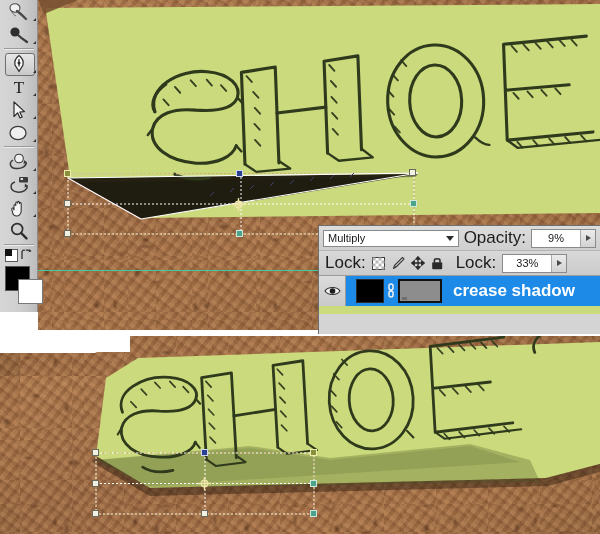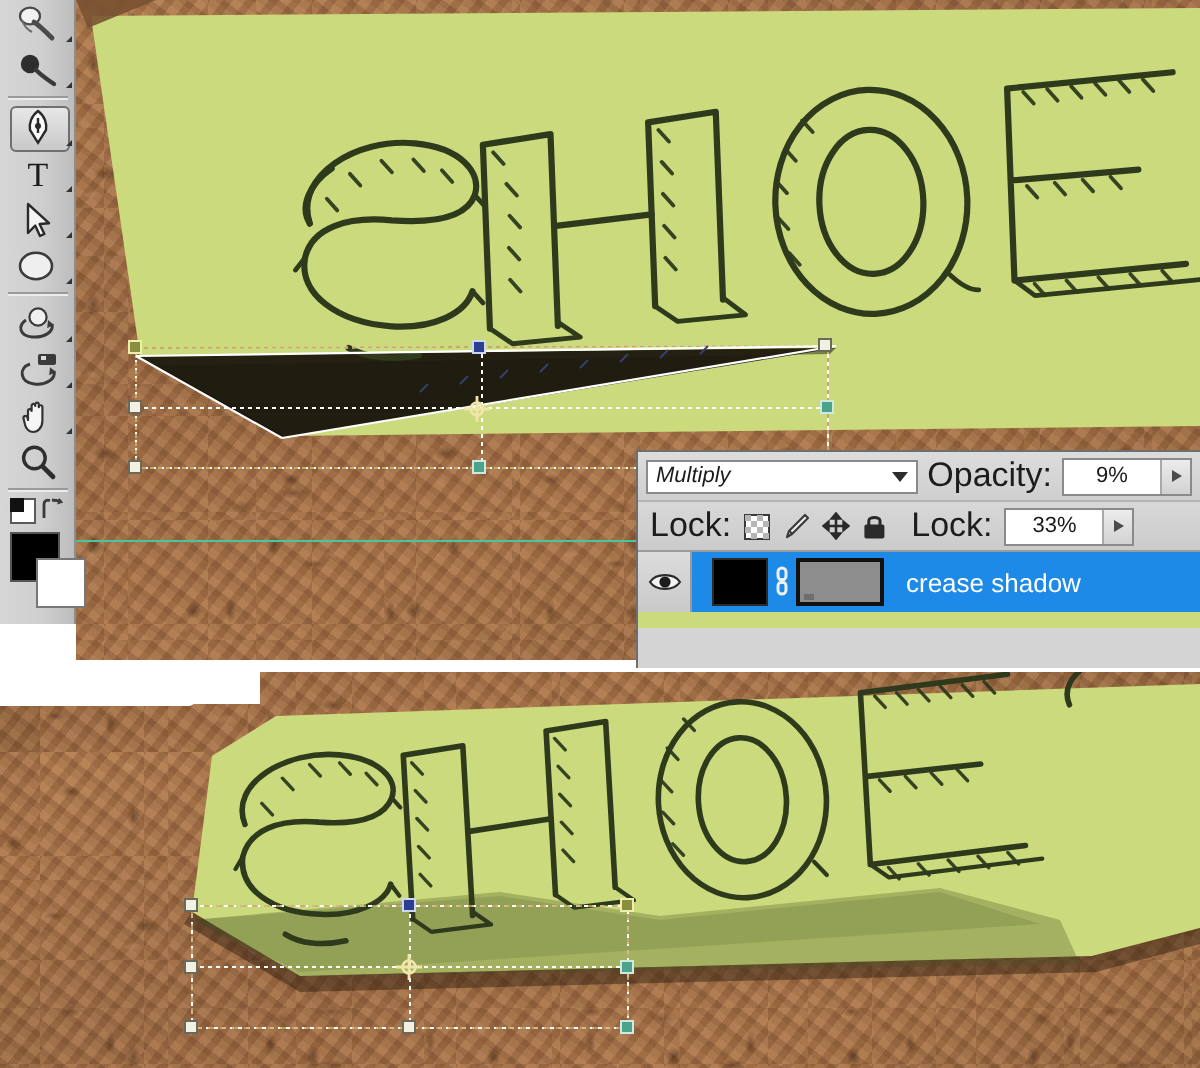--- a/index.html
+++ b/index.html
@@ -69,21 +69,21 @@
   #tabstrip{height:22px;background:linear-gradient(180deg,#5e5e5e,#4e4e4e);display:flex;align-items:flex-end;}
   .tab{height:18px;line-height:18px;padding:0 9px;font-size:10.5px;font-weight:bold;letter-spacing:.2px;
        color:#1f1f1f;background:linear-gradient(180deg,#b4b4b4,#9b9b9b);
        border-right:1px solid #555;box-sizing:border-box;white-space:nowrap;}
   .tab.active{background:linear-gradient(180deg,#e2e2e2,#d2d2d2);color:#111;}
   #tabfill{flex:1;height:18px;background:linear-gradient(180deg,#6a6a6a,#5a5a5a);}
 
   #blendrow{height:24px;display:flex;align-items:center;padding:0 4px;gap:5px;
     background:linear-gradient(180deg,#dcdcdc,#cfcfcf);border-bottom:1px solid #b4b4b4;}
   #blendsel{width:152px;height:17px;background:#fff;border:1px solid #8a8a8a;
-    display:flex;align-items:center;padding:0 4px;box-sizing:border-box;font-size:11px;position:relative;font-style:italic;}
+    display:flex;align-items:center;padding:0 4px;box-sizing:border-box;font-size:11px;position:relative;}
   #blendsel .cap{flex:1;}
   #blendsel .arrow{width:0;height:0;border-left:4px solid transparent;border-right:4px solid transparent;border-top:5px solid #2c2c2c;}
   .lbl{font-size:17px;color:#1c1c1c;}
   .numfield{display:flex;align-items:stretch;height:17px;border:1px solid #8a8a8a;background:#fff;}
   .numfield .val{min-width:38px;padding:0 5px;display:flex;align-items:center;justify-content:center;font-size:11px;}
   .numfield .stp{width:14px;border-left:1px solid #a9a9a9;background:linear-gradient(180deg,#ececec,#d2d2d2);
     display:flex;align-items:center;justify-content:center;}
   .numfield .stp:after{content:"";width:0;height:0;border-top:3.5px solid transparent;border-bottom:3.5px solid transparent;border-left:5px solid #4a4a4a;}
 
   #lockrow{height:24px;display:flex;align-items:center;padding:0 6px;gap:6px;
@@ -91,21 +91,21 @@
   #lockrow .spacer{flex:1;}
   .lockicon{width:15px;height:15px;display:flex;align-items:center;justify-content:center;}
 
   #layerrow{height:30px;display:flex;align-items:center;background:#1d8ae8;position:relative;}
   #eyecell{width:26px;height:30px;background:linear-gradient(180deg,#dcdcdc,#c9c9c9);
     border-right:1px solid #9a9a9a;display:flex;align-items:center;justify-content:center;}
   #thumb1{width:26px;height:22px;background:#000;margin-left:10px;border:1px solid #2a2a2a;}
   #linkicon{width:14px;height:22px;display:flex;align-items:center;justify-content:center;}
   #thumb2{width:44px;height:24px;background:#8d8d8d;border:2px solid #111;box-sizing:border-box;position:relative;overflow:hidden;}
   #thumb2:after{content:"";position:absolute;left:2px;bottom:1px;width:5px;height:3px;background:#6e6e6e;}
-  #layername{margin-left:11px;color:#fff;font-size:13px;font-weight:normal;}
+  #layername{margin-left:11px;color:#fff;font-size:17px;font-weight:bold;}
   #belowrow{position:absolute;left:0;top:30px;width:282px;height:8px;background:#cada7c;}
 
   
   .handle{position:absolute;width:7px;height:7px;box-sizing:border-box;border:1px solid #ffffff;}
   .h-olive{background:#8a8f3d;border-color:#eceea9;}
   .h-blue{background:#2b3f90;border-color:#cfd6f2;}
   .h-green{background:#4ba38c;border-color:#cfe9df;}
   .h-white{background:#f2f0e2;border-color:#6a6a5a;}
   .pivot{position:absolute;width:13px;height:13px;}
 

